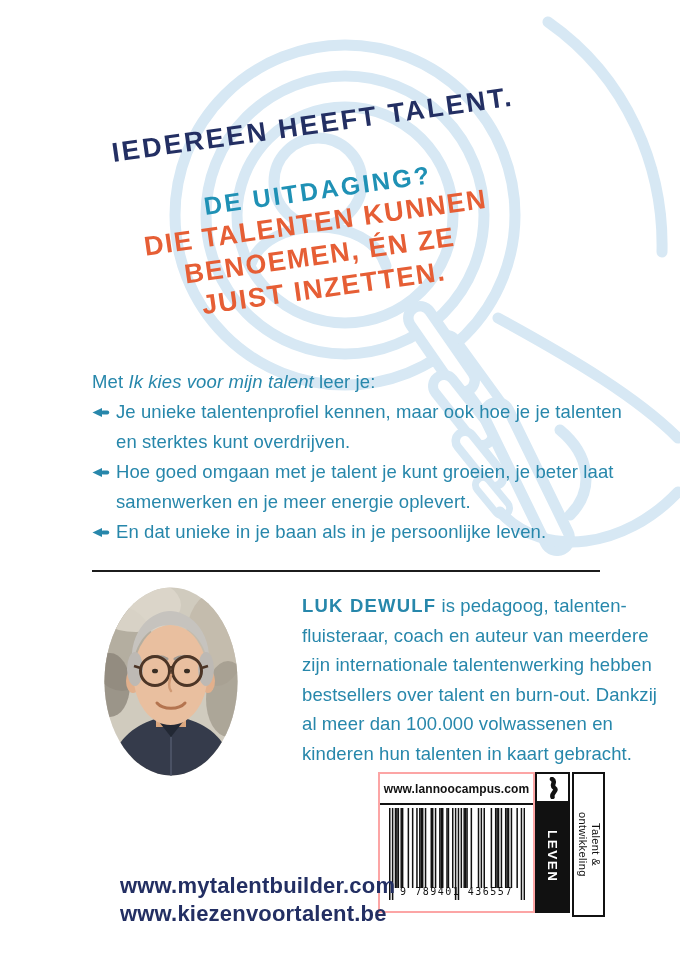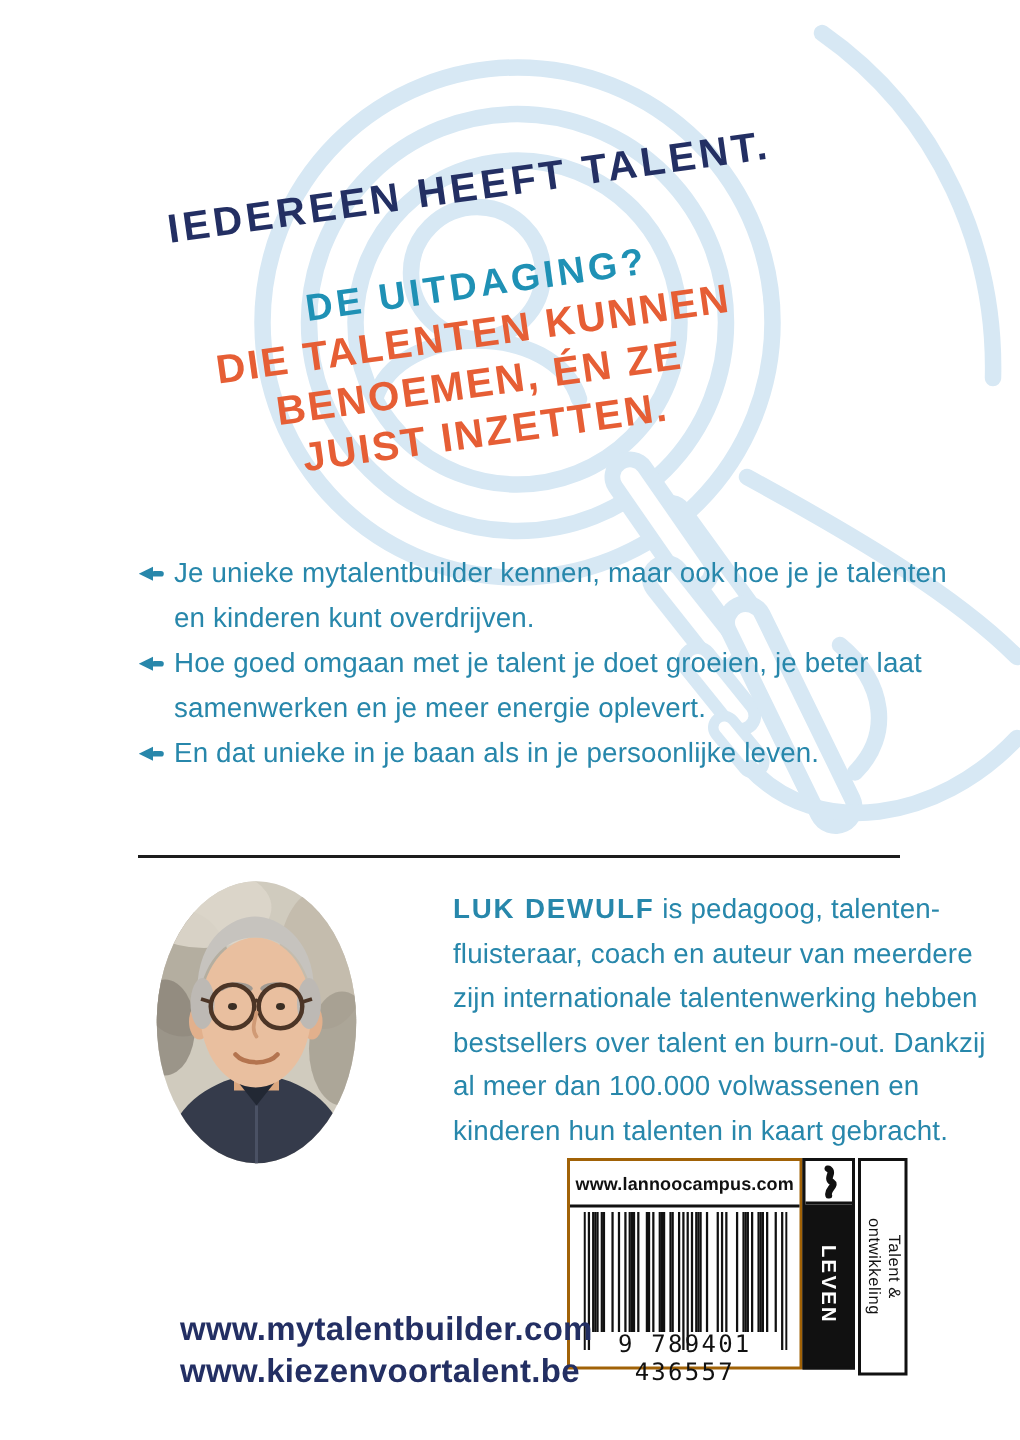--- a/index.html
+++ b/index.html
@@ -37,26 +37,26 @@
   
   .photo{position:absolute;left:104px;top:587px;}
   .bio{position:absolute;left:254px;top:591px;width:360px;color:#2787ab;
        font-size:18.5px;line-height:29.5px;letter-spacing:0.1px;}
   .bio div{white-space:nowrap;margin-left:48px;}
   .bio strong{font-weight:bold;letter-spacing:1.2px;}
 
   
   .bc-wrap{position:absolute;left:378px;top:772px;width:230px;height:150px;}
   .bc-main{position:absolute;left:0;top:0;width:157px;height:141px;background:#fff;
-           border:2px solid #a16207;box-sizing:border-box;}
+           border:2px solid #fca5a5;box-sizing:border-box;}
   .bc-url{height:31px;border-bottom:2px solid #111;display:flex;align-items:center;justify-content:center;
           font-size:12px;font-weight:bold;color:#111;letter-spacing:0.1px;box-sizing:border-box;}
   .bc-bars{padding-top:3px;display:flex;justify-content:center;}
   .bc-digits{margin-top:-14px;text-align:center;
-             font-family:"DejaVu Sans Mono",monospace;font-size:16px;letter-spacing:1.5px;color:#111;}
+             font-family:"DejaVu Sans Mono",monospace;font-size:10px;letter-spacing:1.5px;color:#111;}
   .bc-mid{position:absolute;left:157px;top:0;width:35px;height:141px;background:#111;
           border:2px solid #111;box-sizing:border-box;}
   .bc-logo{height:29px;background:#fff;border-bottom:2px solid #111;box-sizing:border-box;
            display:flex;align-items:center;justify-content:center;}
   .bc-leven{height:106px;display:flex;align-items:center;justify-content:center;}
   .bc-leven span{writing-mode:vertical-rl;color:#fff;font-weight:bold;font-size:13.5px;letter-spacing:1.5px;}
   .bc-right{position:absolute;left:194px;top:0;width:33px;height:145px;background:#fff;
             border:2px solid #111;box-sizing:border-box;display:flex;align-items:center;justify-content:center;}
   .bc-cat{writing-mode:vertical-rl;text-align:center;color:#111;
           font-size:11px;line-height:13px;letter-spacing:0.4px;}
@@ -100,42 +100,43 @@
 
   <h1 class="head1">IEDEREEN HEEFT TALENT.</h1>
   <h2 class="head2">DE UITDAGING?</h2>
   <div class="head3">
     <div class="h3l1">DIE TALENTEN KUNNEN</div>
     <div class="h3l2">BENOEMEN, ÉN ZE</div>
     <div class="h3l3">JUIST INZETTEN.</div>
   </div>
 
   <div class="intro">
+    <p><span>Met </span><em>Ik kies voor mijn talent</em><span> leer je:</span></p>
     <ul class="bullets">
       <li>
         <span class="arrow">
           <svg width="18" height="11" viewBox="0 0 18 11">
               <path d="M0.5,5.5 L10,0.9 L10,10.1 Z" fill="#2787ab"></path>
               <rect x="9" y="3.6" width="8.2" height="3.8" rx="1.9" fill="#2787ab"></rect>
             </svg>
         </span>
         <span class="btxt">
-          <div>Je unieke mytalentbuilder kennen, maar ook hoe je je talenten</div>
-          <div>en kinderen kunt overdrijven.</div>
+          <div>Je unieke talentenprofiel kennen, maar ook hoe je je talenten</div>
+          <div>en sterktes kunt overdrijven.</div>
         </span>
       </li>
       <li>
         <span class="arrow">
           <svg width="18" height="11" viewBox="0 0 18 11">
               <path d="M0.5,5.5 L10,0.9 L10,10.1 Z" fill="#2787ab"></path>
               <rect x="9" y="3.6" width="8.2" height="3.8" rx="1.9" fill="#2787ab"></rect>
             </svg>
         </span>
         <span class="btxt">
-          <div>Hoe goed omgaan met je talent je doet groeien, je beter laat</div>
+          <div>Hoe goed omgaan met je talent je kunt groeien, je beter laat</div>
           <div>samenwerken en je meer energie oplevert.</div>
         </span>
       </li>
       <li>
         <span class="arrow">
           <svg width="18" height="11" viewBox="0 0 18 11">
               <path d="M0.5,5.5 L10,0.9 L10,10.1 Z" fill="#2787ab"></path>
               <rect x="9" y="3.6" width="8.2" height="3.8" rx="1.9" fill="#2787ab"></rect>
             </svg>
         </span>

